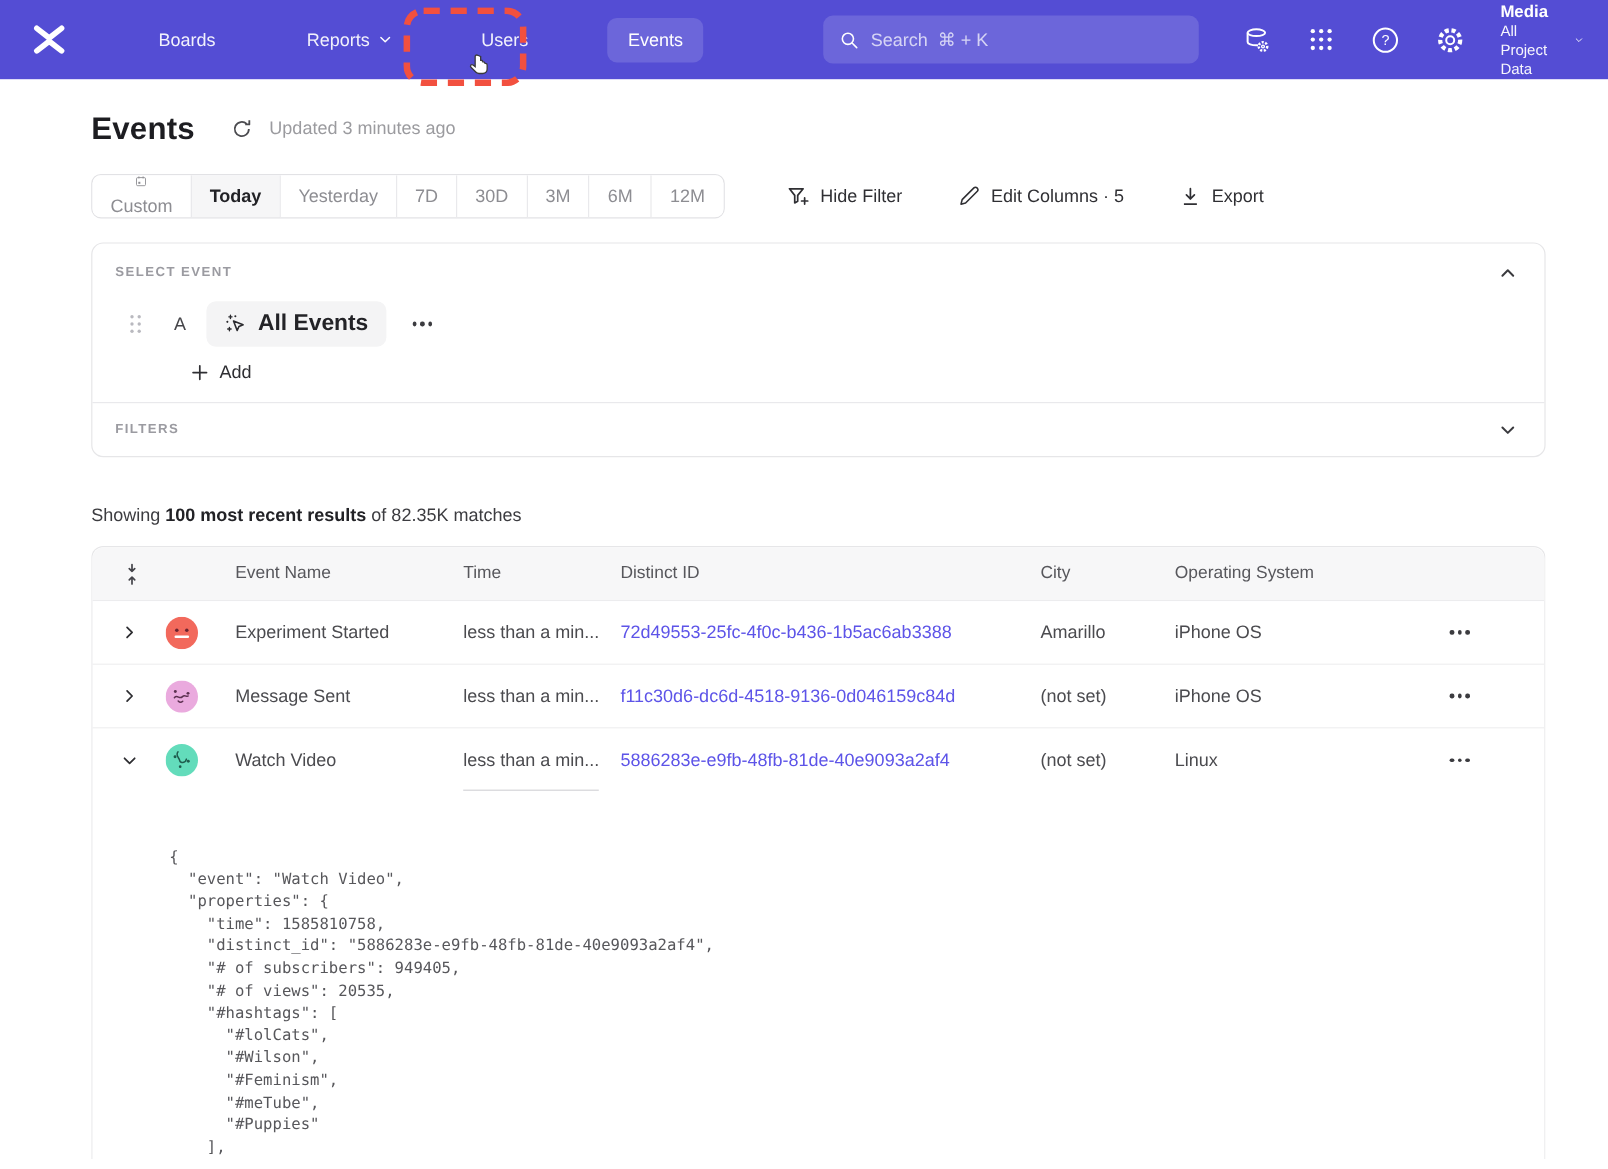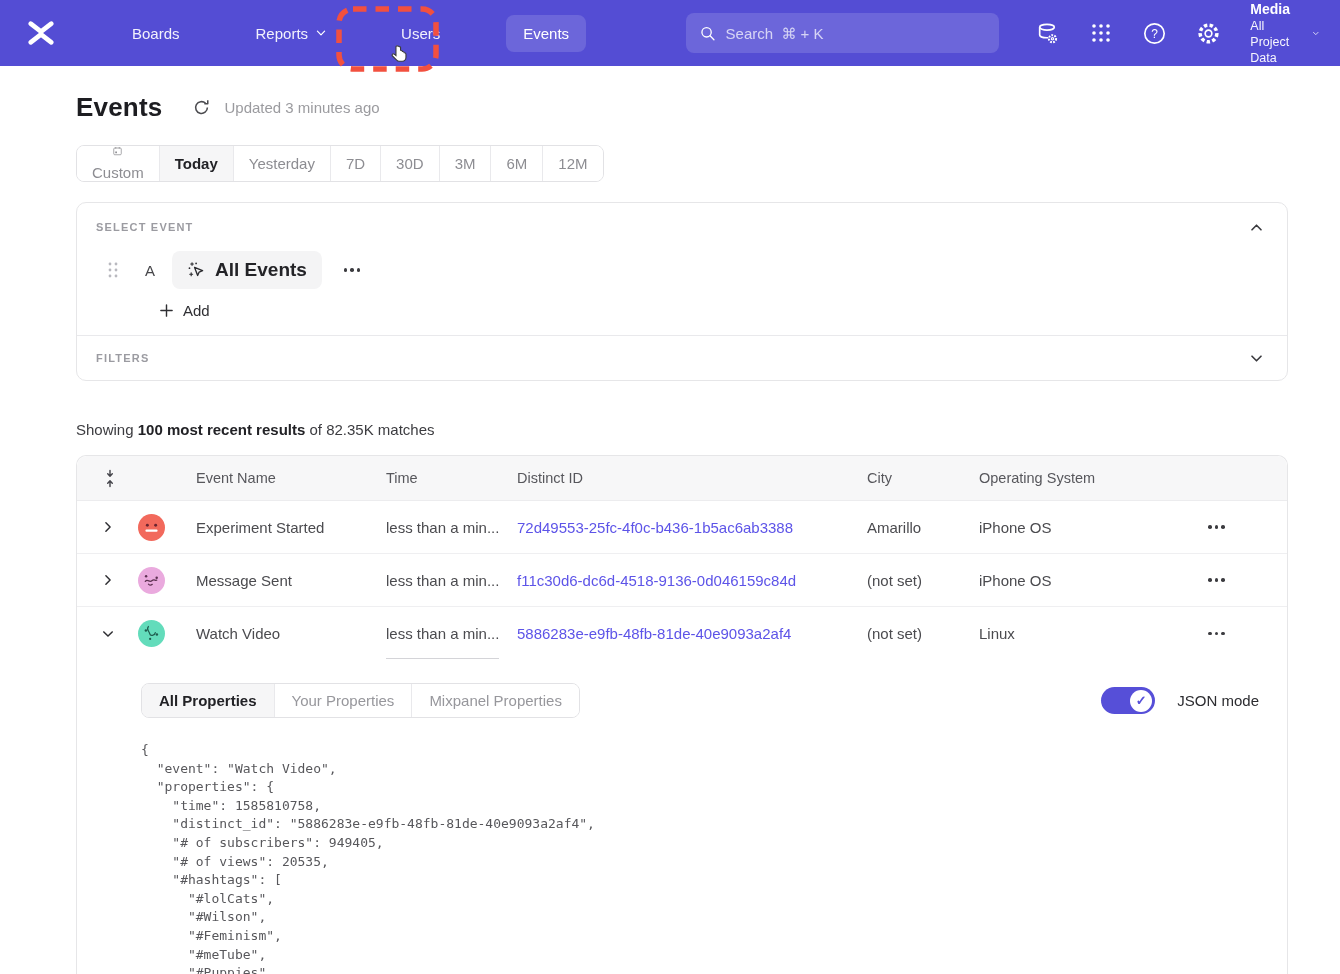--- a/index.html
+++ b/index.html
@@ -197,20 +197,42 @@
       </button>
       <button class="active">Today</button>
       <button>Yesterday</button>
       <button>7D</button>
       <button>30D</button>
       <button>3M</button>
       <button>6M</button>
       <button>12M</button>
     </div>
 
+    <div class="tool-actions">
+      <button class="tool-btn">
+        <svg width="19" height="19" viewBox="0 0 20 20">
+          <path d="M2 3.5h12l-4.8 5.8v5.2l-2.6 1.4V9.3L2 3.5z" fill="none" stroke="#2f2f33" stroke-width="1.5" stroke-linejoin="round"></path>
+          <path d="M15.3 11.5v5.4M12.6 14.2h5.4" stroke="#2f2f33" stroke-width="1.5" stroke-linecap="round"></path>
+        </svg>
+        <span>Hide Filter</span>
+      </button>
+      <button class="tool-btn">
+        <svg width="19" height="19" viewBox="0 0 20 20">
+          <path d="M3 17l1-4L14.3 2.7a1.9 1.9 0 012.7 0l.3.3a1.9 1.9 0 010 2.7L7 16l-4 1z" fill="none" stroke="#2f2f33" stroke-width="1.4" stroke-linejoin="round"></path>
+        </svg>
+        <span>Edit Columns · 5</span>
+      </button>
+      <button class="tool-btn">
+        <svg width="18" height="18" viewBox="0 0 20 20">
+          <path d="M10 2.5v9.5M6.3 8.3L10 12l3.7-3.7" fill="none" stroke="#2f2f33" stroke-width="1.6" stroke-linecap="round" stroke-linejoin="round"></path>
+          <line x1="4" y1="16.8" x2="16" y2="16.8" stroke="#2f2f33" stroke-width="1.8"></line>
+        </svg>
+        <span>Export</span>
+      </button>
+    </div>
 
   </div>
 
   <section class="qcard">
     <div class="qhead">
       <span class="panel-label">SELECT EVENT</span>
       <button class="chev-btn">
         <svg width="15" height="15" viewBox="0 0 20 20">
             <polyline points="4,13 10,7 16,13" fill="none" stroke="#3a3a3e" stroke-width="2.2" stroke-linecap="round" stroke-linejoin="round"></polyline>
           </svg>
@@ -354,33 +376,20 @@
       <div>(not set)</div>
       <div>Linux</div>
       <button class="more-btn row-more">
           <i></i>
           <i></i>
           <i></i>
         </button>
     </div>
 
     <div class="detail">
-      <div class="detail-top">
-        <div class="tabs">
-          <button class="active">All Properties</button>
-          <button>Your Properties</button>
-          <button>Mixpanel Properties</button>
-        </div>
-        <div class="json-toggle-wrap">
-          <button class="toggle">
-            <span class="knob">✓</span>
-          </button>
-          <span class="toggle-label">JSON mode</span>
-        </div>
-      </div>
       <pre class="json-block">{
   "event": "Watch Video",
   "properties": {
     "time": 1585810758,
     "distinct_id": "5886283e-e9fb-48fb-81de-40e9093a2af4",
     "# of subscribers": 949405,
     "# of views": 20535,
     "#hashtags": [
       "#lolCats",
       "#Wilson",

